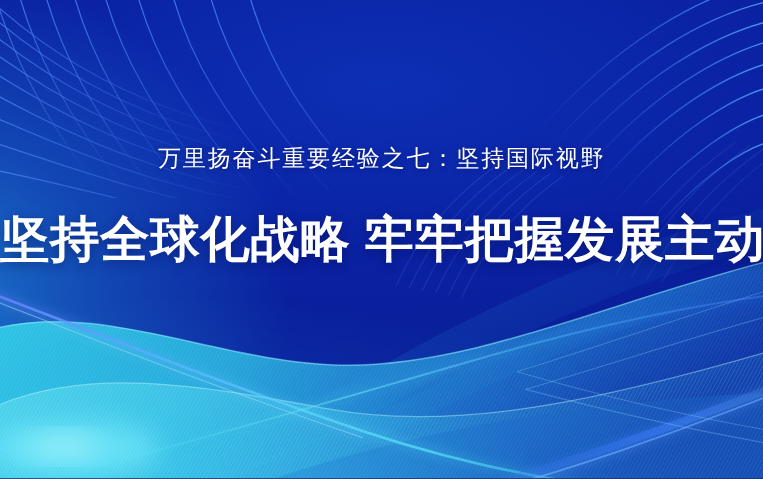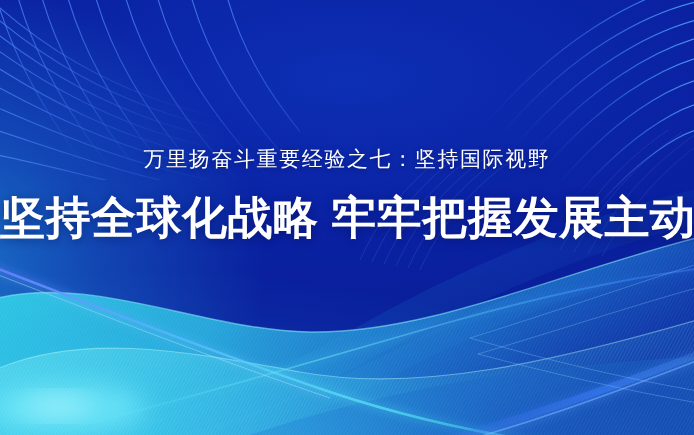--- a/index.html
+++ b/index.html
@@ -40,21 +40,21 @@
   .text-block {
     position: absolute;
     left: 0;
     top: 0;
     width: 694px;
     text-align: center;
     z-index: 30;
   }
   #subtitle {
     position: absolute;
-    top: 146px;
+    top: 132px;
     left: 0;
     width: 694px;
     text-align: center;
     color: #ffffff;
     font-size: 21px;
     line-height: 26px;
     letter-spacing: 1.6px;
     font-weight: 500;
     text-shadow: 0 1px 5px rgba(2,14,80,0.55);
     white-space: nowrap;

